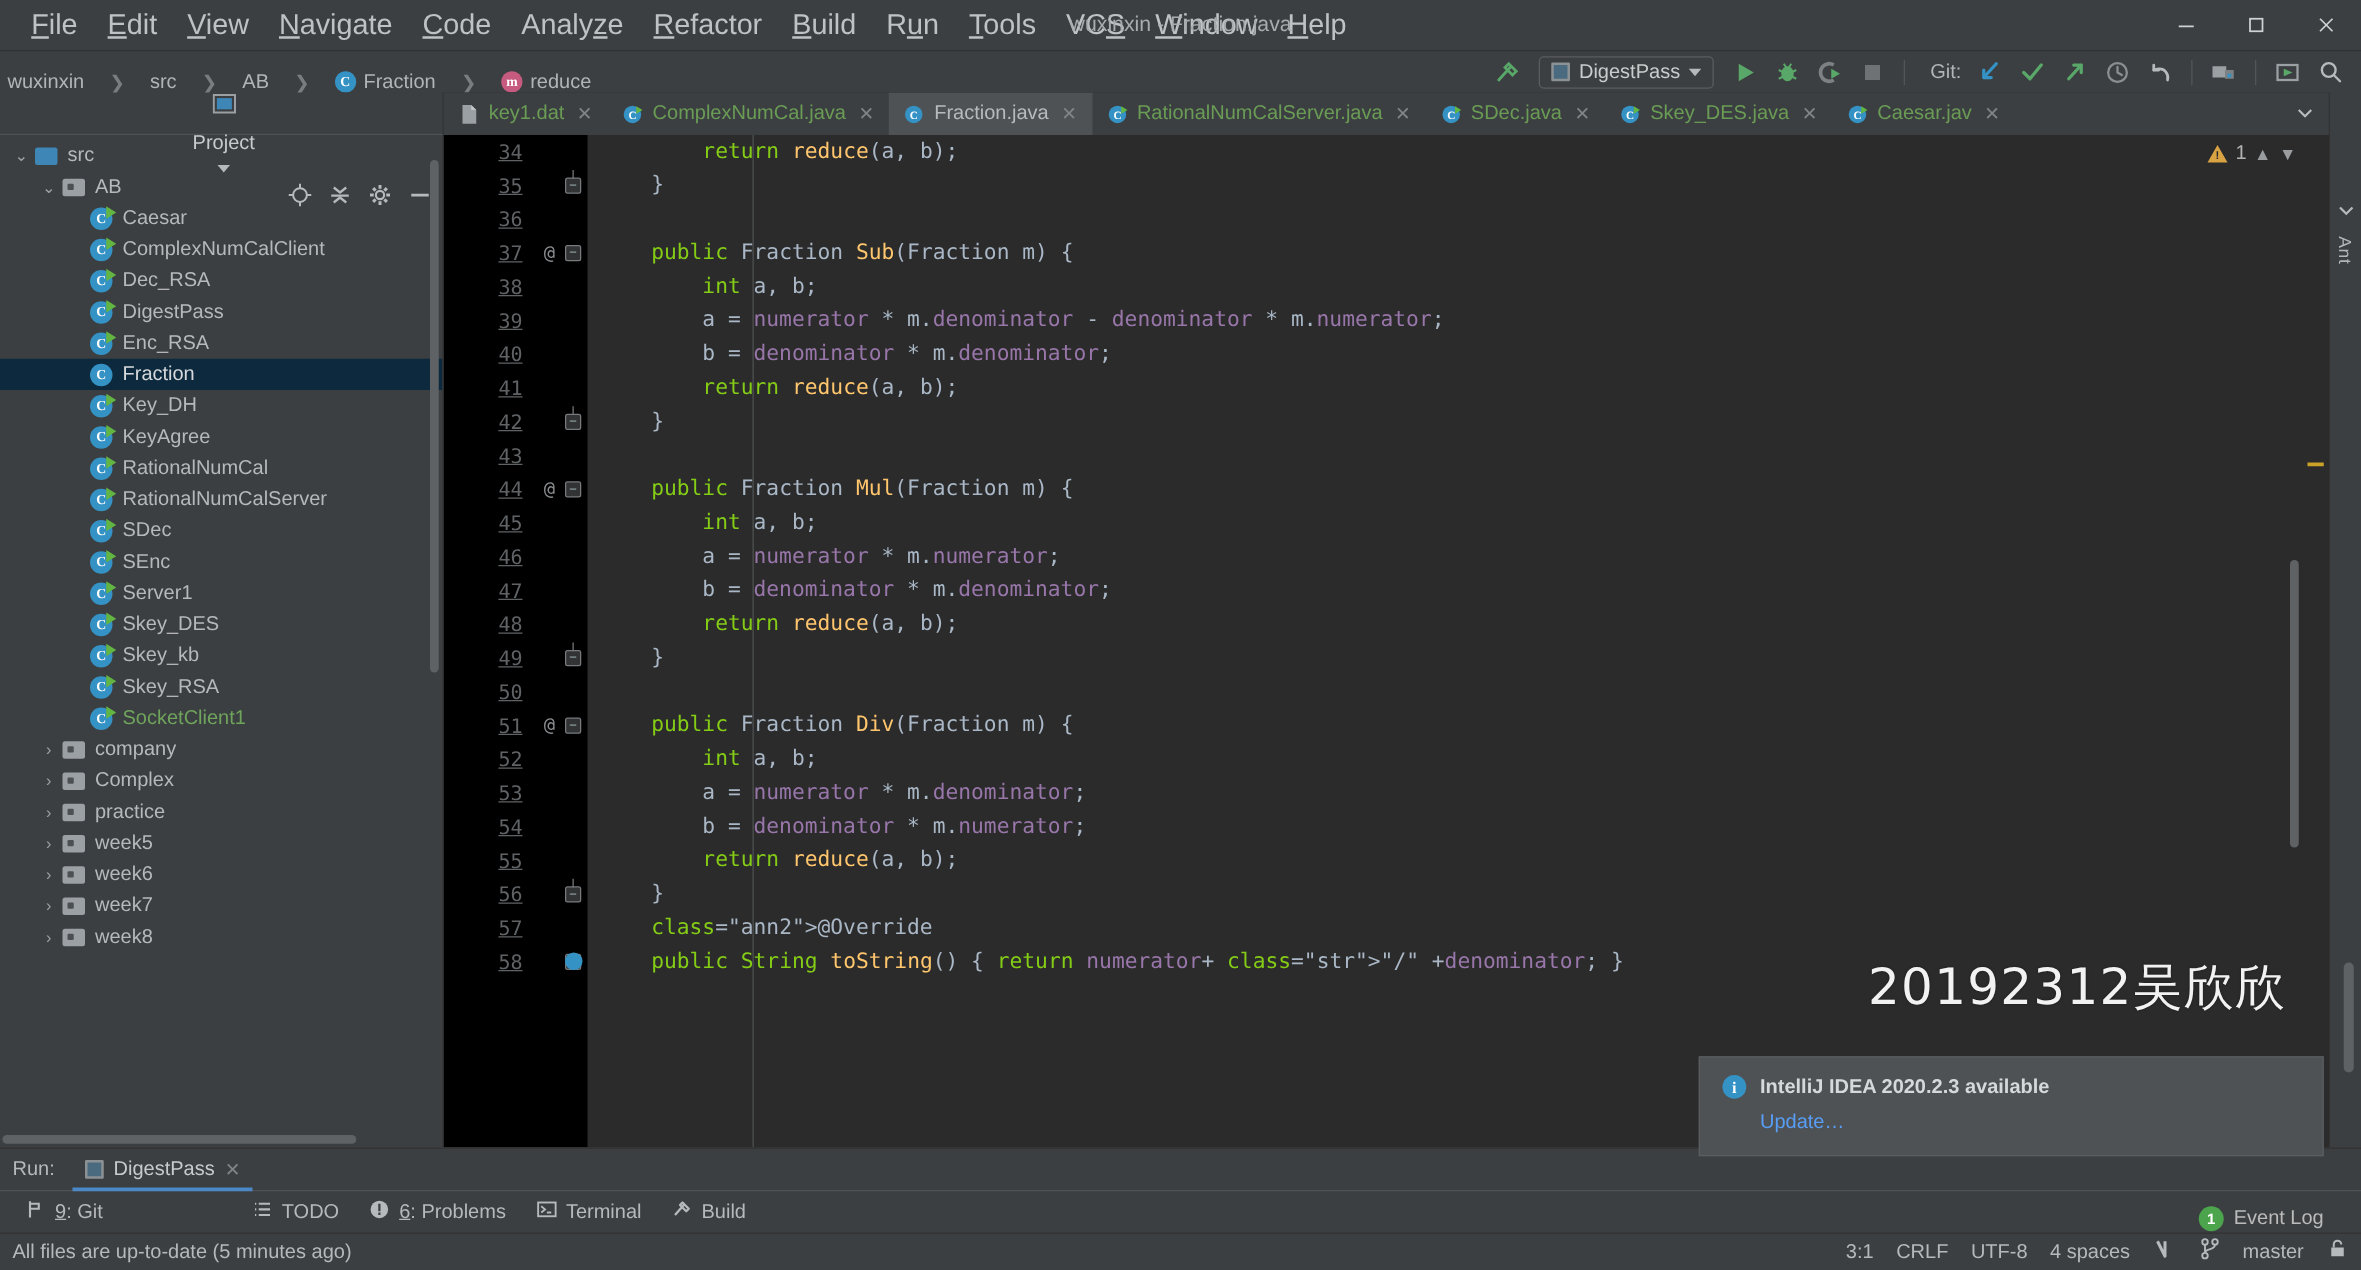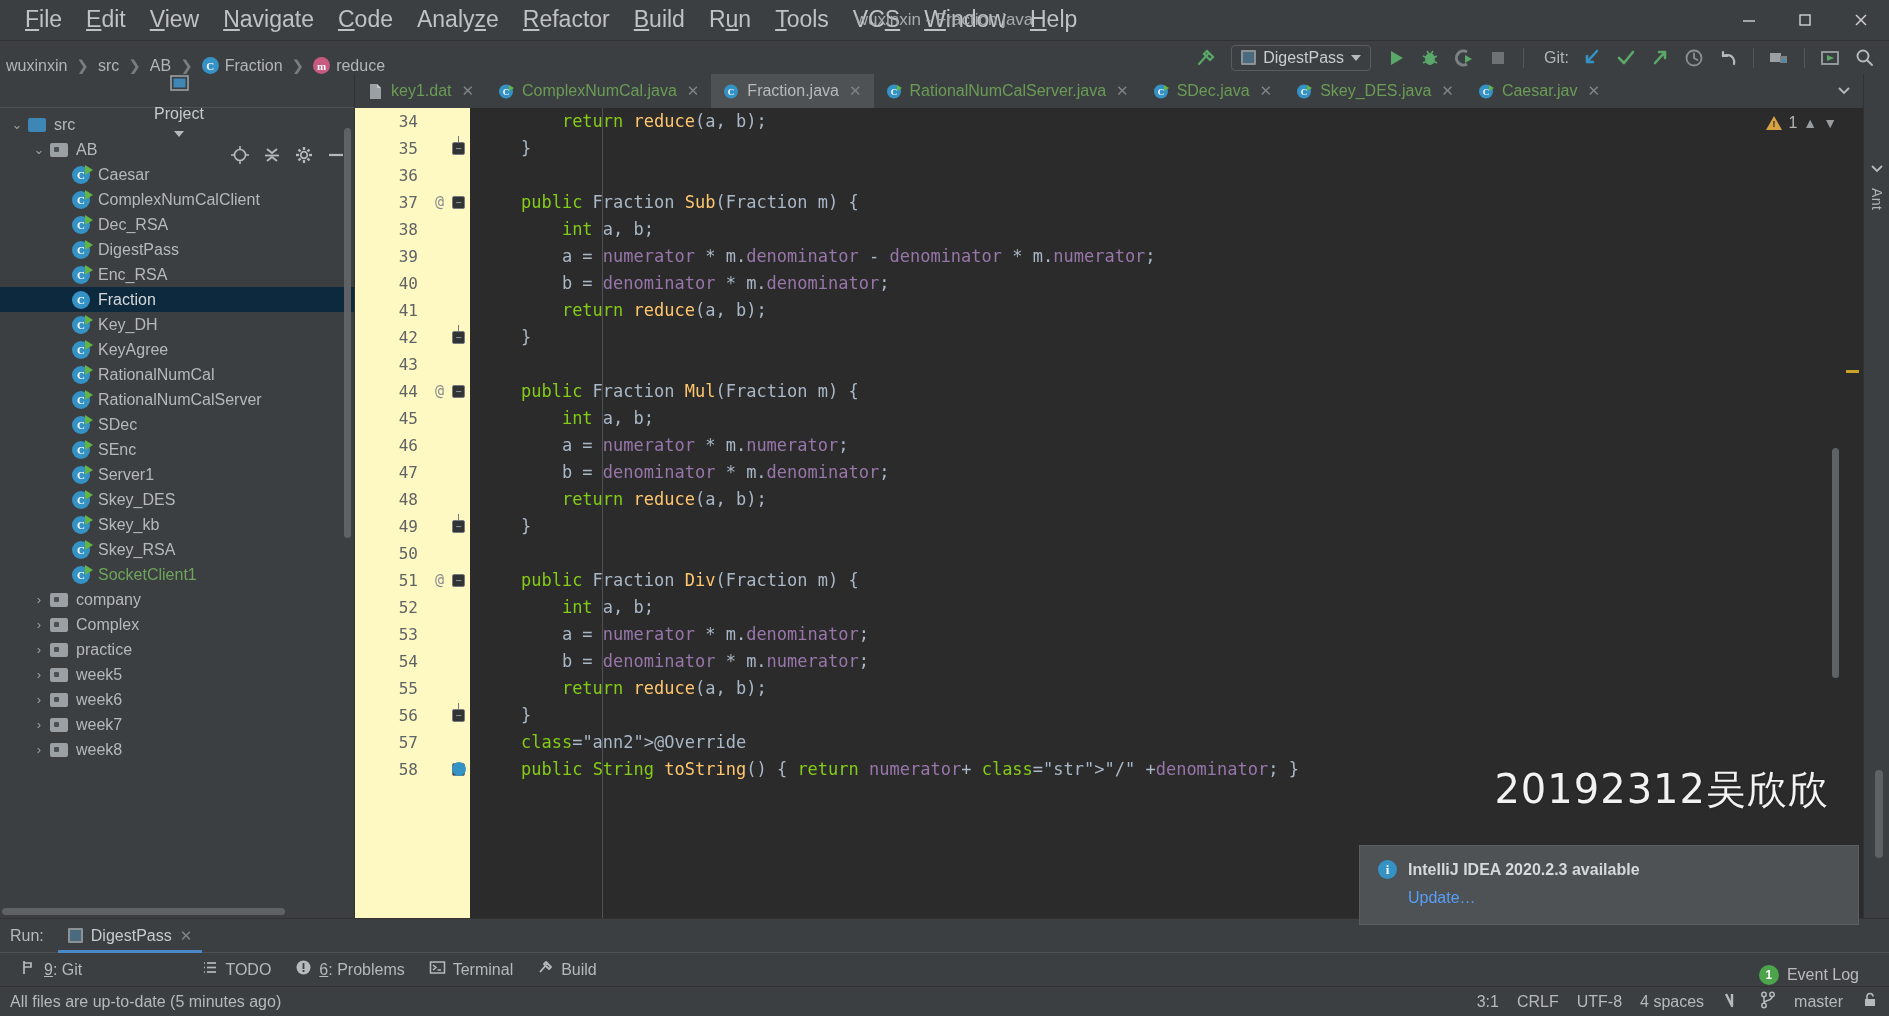--- a/index.html
+++ b/index.html
@@ -29,21 +29,21 @@
   }
   .win-ctl{ margin-left:auto; display:flex; align-items:center; height:40px; z-index:3; }
   .wbtn{ width:56px; height:40px; display:flex; align-items:center; justify-content:center; }
   .wbtn svg{ stroke:#cfd2d4; stroke-width:1.4; fill:none; }
 
   
   .navbar{
     height:34px; flex:0 0 34px; background:#3c3f41; display:flex; align-items:center;
     border-top:1px solid #323232;
   }
-  .crumbs{ display:flex; align-items:center; padding-left:0px; gap:1px; font-size:16px;margin-top:16px; }
+  .crumbs{ display:flex; align-items:center; padding-left:0px; gap:12px; font-size:16px;margin-top:16px; }
   .crumb{ display:flex; align-items:center; gap:6px; padding:2px 6px; color:#b2b5b7; white-space:nowrap;}
   .crumb-sep{ color:#7a7d7f; font-size:15px; padding:0 2px;}
   .ic-class{
     width:17px;height:17px;border-radius:50%;background:#3592c4;color:#fff;
     font-size:11px;font-weight:bold;display:flex;align-items:center;justify-content:center;
     font-family:"Liberation Serif",serif;
   }
   .ic-method{
     width:17px;height:17px;border-radius:50%;background:#c75b7f;color:#fff;
     font-size:11px;font-weight:bold;display:flex;align-items:center;justify-content:center;
@@ -127,22 +127,22 @@
   .tab .x{ color:#808486; font-size:15px; margin-left:3px;}
   .tab .ficon{ width:17px;height:17px;flex:0 0 17px; }
   .tab-more{
     margin-left:auto; display:flex; align-items:center; padding:0 10px; flex:0 0 auto;
     background:#3c3f41;
   }
   .code-area{
     flex:1; position:relative; background:#2b2b2b; overflow:hidden; display:flex;
   }
   .gutter{
-    width:115px; flex:0 0 115px; background:#fef9c3; position:relative;
-    font-family:"DejaVu Sans Mono", monospace; font-size:16px; color:#606366;
+    width:115px; flex:0 0 115px; background:#000000; position:relative;
+    font-family:"DejaVu Sans Mono", monospace; font-size:16px; color:#606366;text-decoration:underline;
   }
   .gl{ height:27px; line-height:27px; text-align:right; padding-right:52px; position:relative;}
   .gl .ann{ position:absolute; right:26px; top:0; color:#8a8d8f; font-size:15px;}
   .gl .fold{
     position:absolute; right:5px; top:7px; width:13px;height:13px;
     border:1px solid #777b7d; border-radius:2px; color:#9aa; font-size:10px;
     line-height:11px; text-align:center; background:#313335;
   }
   .gl .fold.bar:before{
     content:''; position:absolute; left:5px; top:-7px; width:1px; height:7px; background:#777b7d;

